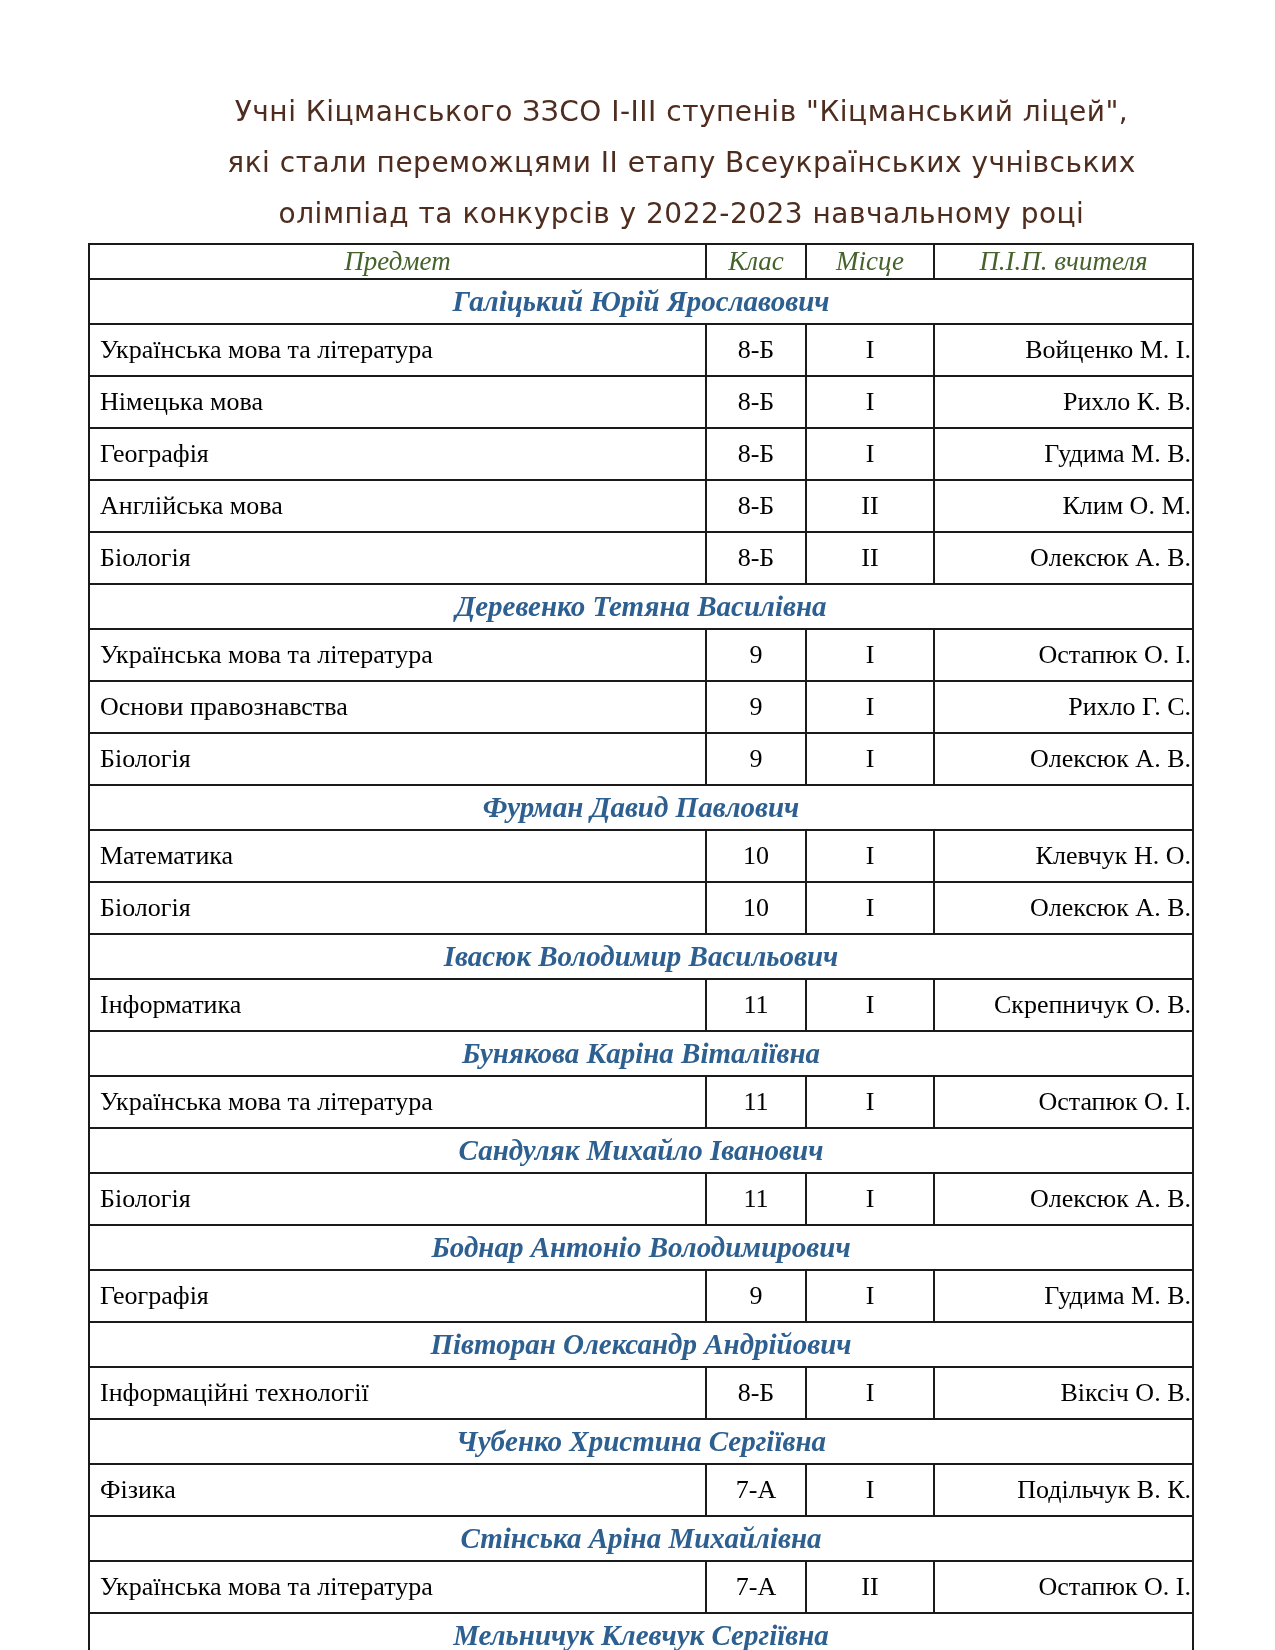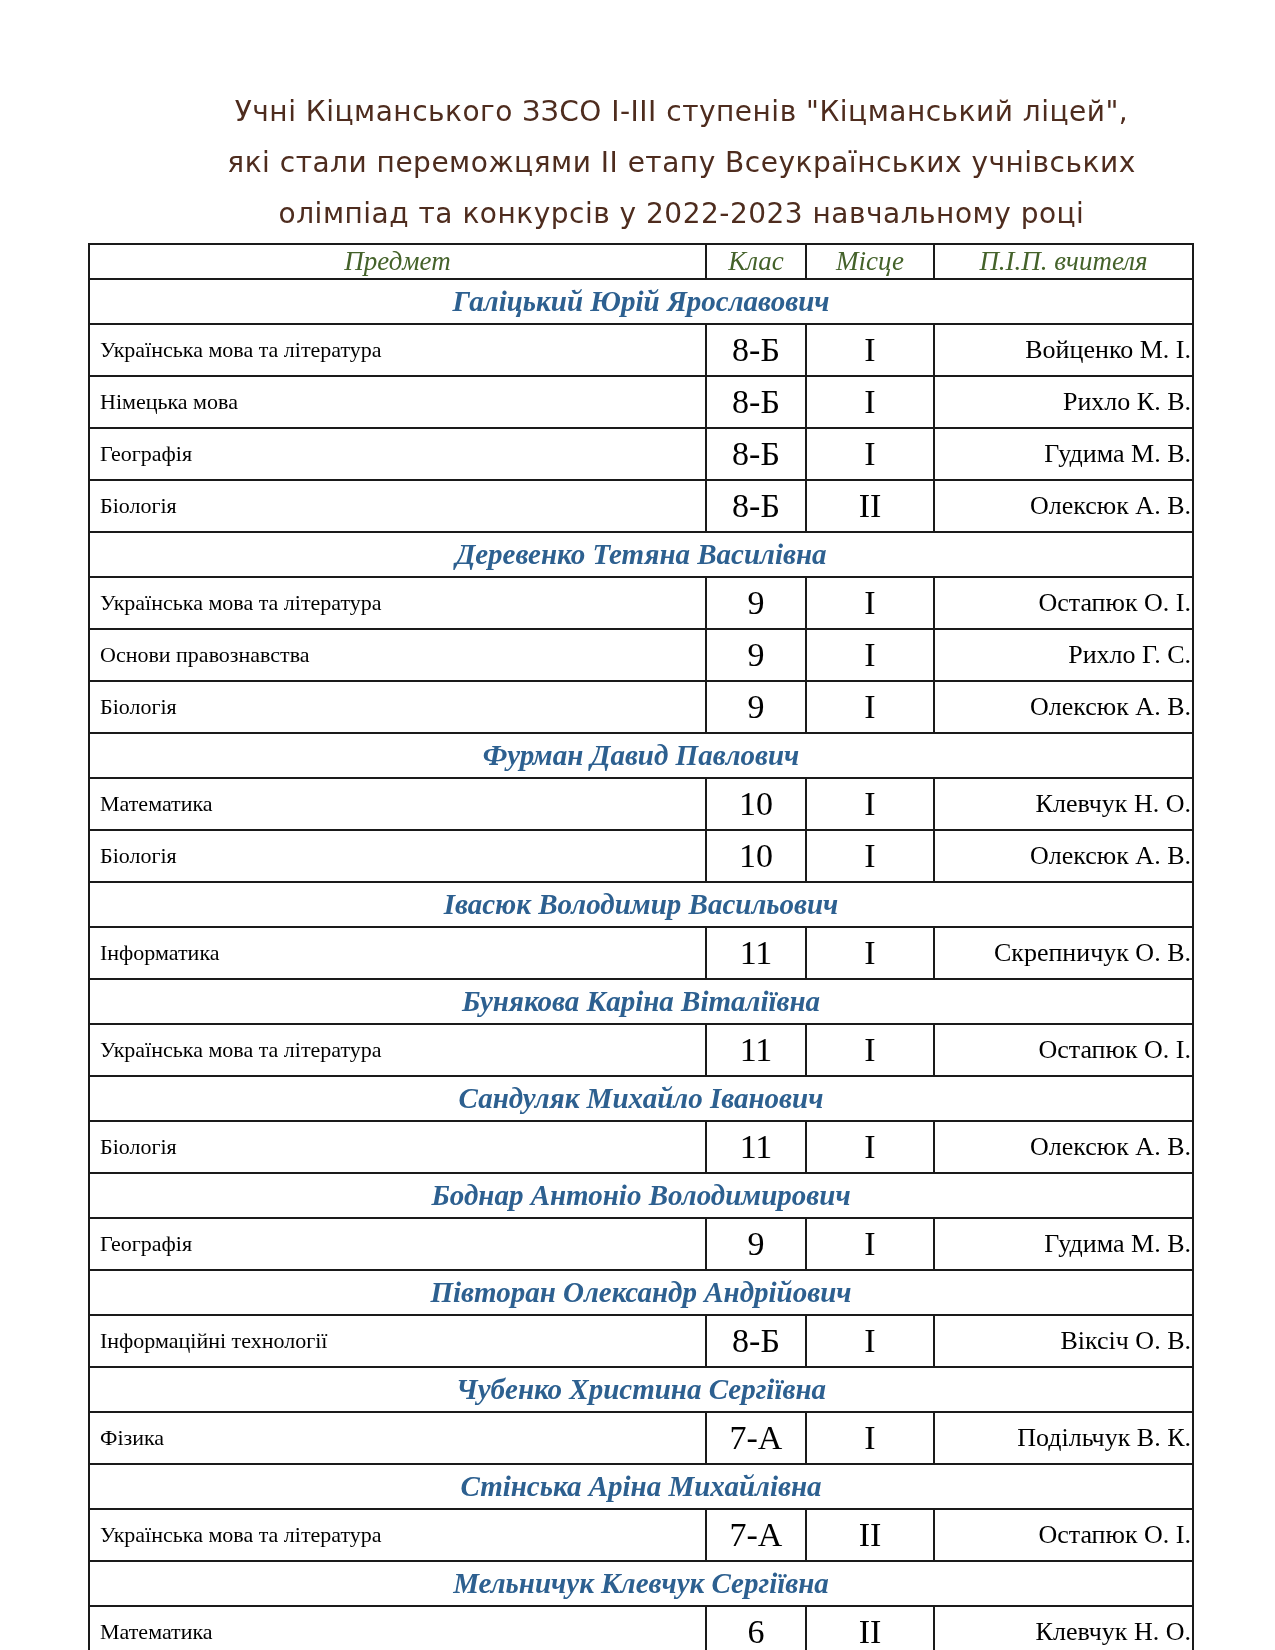--- a/index.html
+++ b/index.html
@@ -68,27 +68,27 @@
     font-weight: bold;
     font-style: italic;
     text-align: center;
     font-size: 29px;
     height: 45px;
     margin-left: 37px;
   }
   td.subject-cell {
     text-align: left;
     padding-left: 10px;
-    font-size: 22px;
+    font-size: 26px;
     height: 52px;
     color: var(--body-color);
   }
   td.class-cell, td.place-cell {
     text-align: center;
-    font-size: 34px;
+    font-size: 26px;
     color: var(--body-color);
   }
   td.teacher-cell {
     text-align: right;
     padding-left: 12px;
     font-size: 26px;
     color: var(--body-color);
   }
 </style>
 </head>
@@ -134,20 +134,26 @@
             <td class="place-cell">I</td>
             <td class="teacher-cell">Рихло К. В.</td>
           </tr>
           <tr>
             <td class="subject-cell">Географія</td>
             <td class="class-cell">8-Б</td>
             <td class="place-cell">I</td>
             <td class="teacher-cell">Гудима М. В.</td>
           </tr>
           <tr>
+            <td class="subject-cell">Англійська мова</td>
+            <td class="class-cell">8-Б</td>
+            <td class="place-cell">II</td>
+            <td class="teacher-cell">Клим О. М.</td>
+          </tr>
+          <tr>
             <td class="subject-cell">Біологія</td>
             <td class="class-cell">8-Б</td>
             <td class="place-cell">II</td>
             <td class="teacher-cell">Олексюк А. В.</td>
           </tr>
           <tr>
             <td colspan="4" class="student-name-cell">Деревенко Тетяна Василівна</td>
           </tr>
           <tr>
             <td class="subject-cell">Українська мова та література</td>

